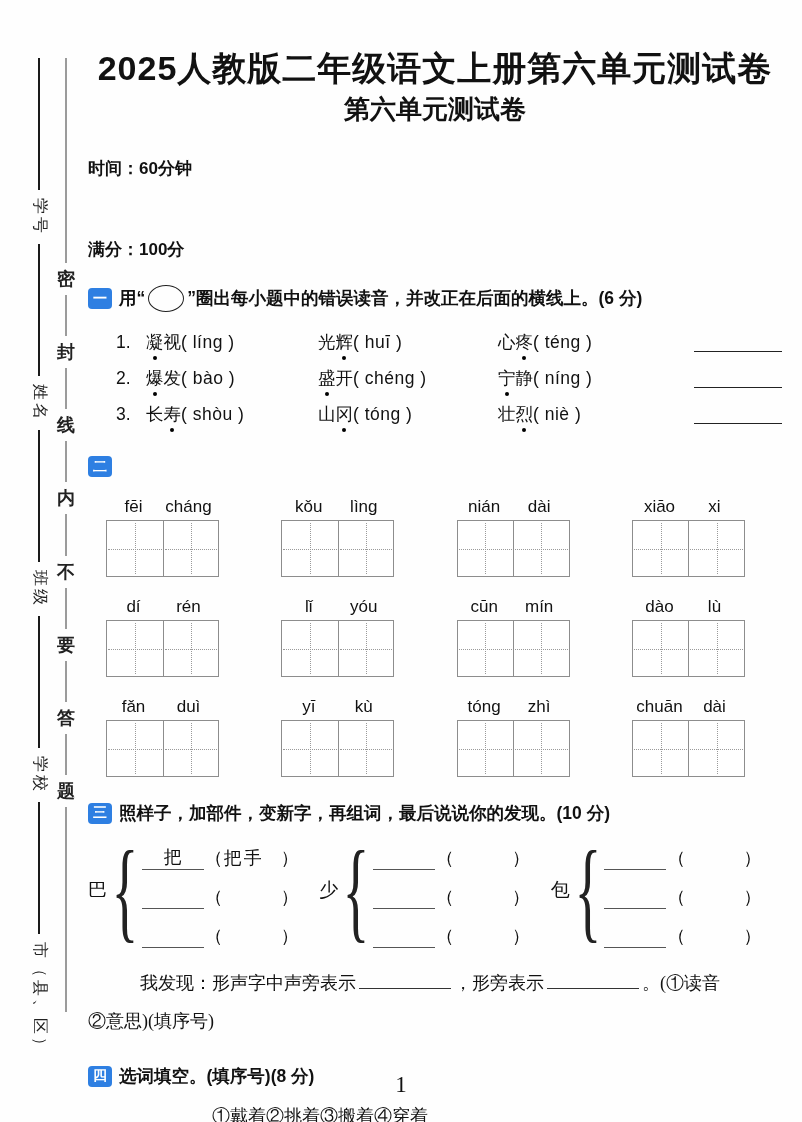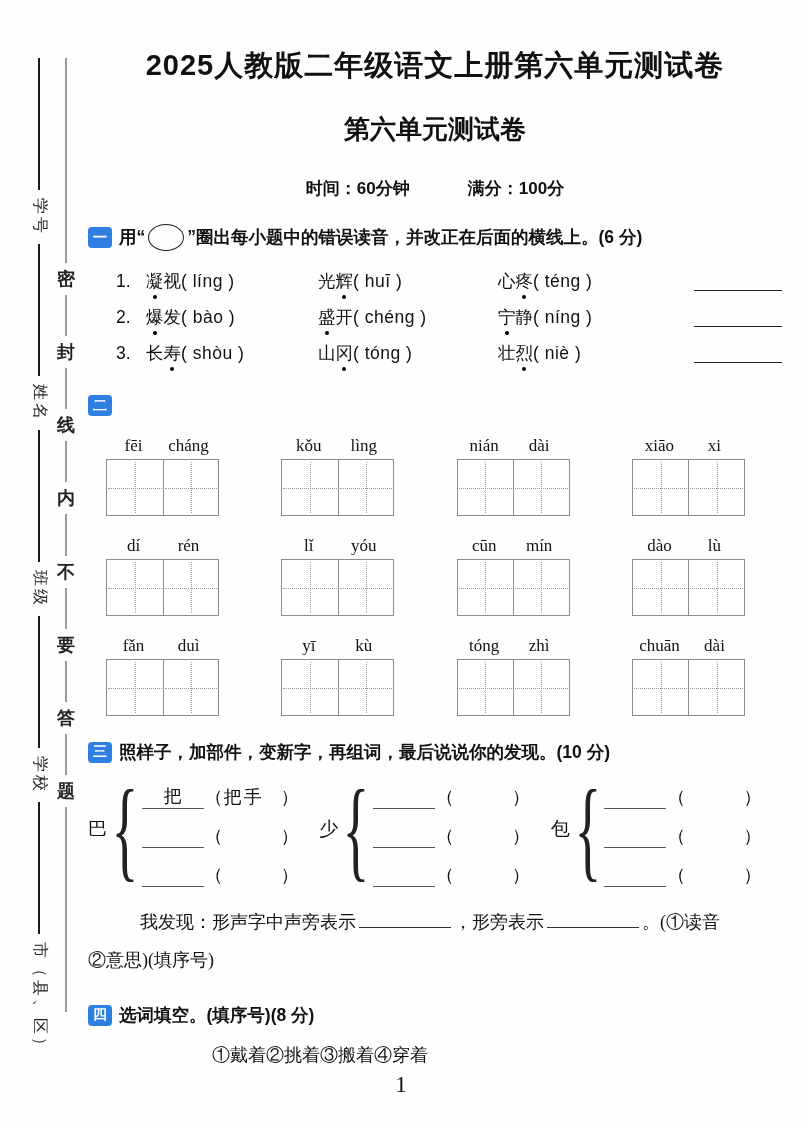--- a/index.html
+++ b/index.html
@@ -22,23 +22,23 @@
   }
   .seal-col {
     position:absolute; left:56px; top:58px; bottom:110px; width:20px;
     display:flex; flex-direction:column; align-items:center;
   }
   .seal-line { width:1.3px; background:#9b9b9b; flex:1 1 0; }
   .seal-line.long { flex:5 1 0; }
   .seal-char { font-family:"Liberation Serif", serif; font-size:18px; color:#222; padding:4px 0; font-weight:600; }
   
   .content { position:absolute; left:88px; width:694px; top:0; }
-  .main-title { text-align:center; margin-top:46px; font-size:29px; font-weight:bold; letter-spacing:1px; }
-  .subtitle  { text-align:center; margin-top:26px; font-size:26px; font-weight:bold; }
-  .meta-line { display:flex; justify-content:center; gap:58px; margin-top:30px; font-size:17px; font-weight:bold; }
+  .main-title { text-align:center; margin-top:46px; font-size:34px; font-weight:bold; letter-spacing:1px; }
+  .subtitle  { text-align:center; font-size:26px; font-weight:bold; }
+  .meta-line { display:flex; justify-content:center; gap:58px; margin-top:30px; font-size:17px; font-weight:bold;flex-direction:column; }
   
   .sec-header { display:flex; align-items:center; gap:7px; font-size:17.5px; font-weight:bold; margin-top:24px; }
   .badge {
     flex:0 0 auto; width:24px; height:21px; border-radius:4px;
     display:inline-flex; align-items:center; justify-content:center;
     color:#fff; font-size:14px; font-weight:bold;
   }
   .circle-glyph { display:inline-block; width:36px; height:27px; border:1.7px solid #222;
     border-radius:50%; vertical-align:-8px; margin:0 3px; }
   
@@ -48,21 +48,21 @@
   .q1-word { display:flex; align-items:center; }
   .q1-word.c1 { width:172px; } .q1-word.c2 { width:180px; }
   .dotted { position:relative; }
   .dotted::after { content:""; position:absolute; left:50%; bottom:-6px; transform:translateX(-50%);
     width:4px; height:4px; border-radius:50%; background:#000; }
   .q1-py { font-family:"Liberation Sans", sans-serif; letter-spacing:0.5px;text-align:center; }
   .q1-blank { margin-left:auto; width:88px; border-bottom:1.6px solid #222; height:20px; }
   
   .py-grid { margin-top:8px; }
   .py-row { display:flex; justify-content:space-between; padding-left:18px; padding-right:40px; margin-top:20px; }
-  .py-group { width:110px;font-family:Liberation Serif, serif; }
+  .py-group { width:110px; }
   .py-labels { display:flex; font-size:17px; margin-bottom:3px; }
   .py-labels span { flex:1 1 50%; text-align:center; white-space:nowrap; }
   .tian-box { display:flex; width:113px; height:57px; border:1.6px solid #8d8d8d; background:#fff; }
   .tian-cell { position:relative; flex:1 1 50%; }
   .tian-cell + .tian-cell { border-left:1.4px solid #8d8d8d; }
   .tian-cell::before { content:""; position:absolute; left:50%; top:2px; bottom:2px; border-left:1.2px dotted #9a9a9a; }
   .tian-cell::after  { content:""; position:absolute; top:50%; left:1px; right:1px; border-top:1.2px dotted #9a9a9a; }
   
   .q3-groups { display:flex; margin-top:6px; padding-left:0px; }
   .z-group { display:flex; align-items:center; width:233px; }

